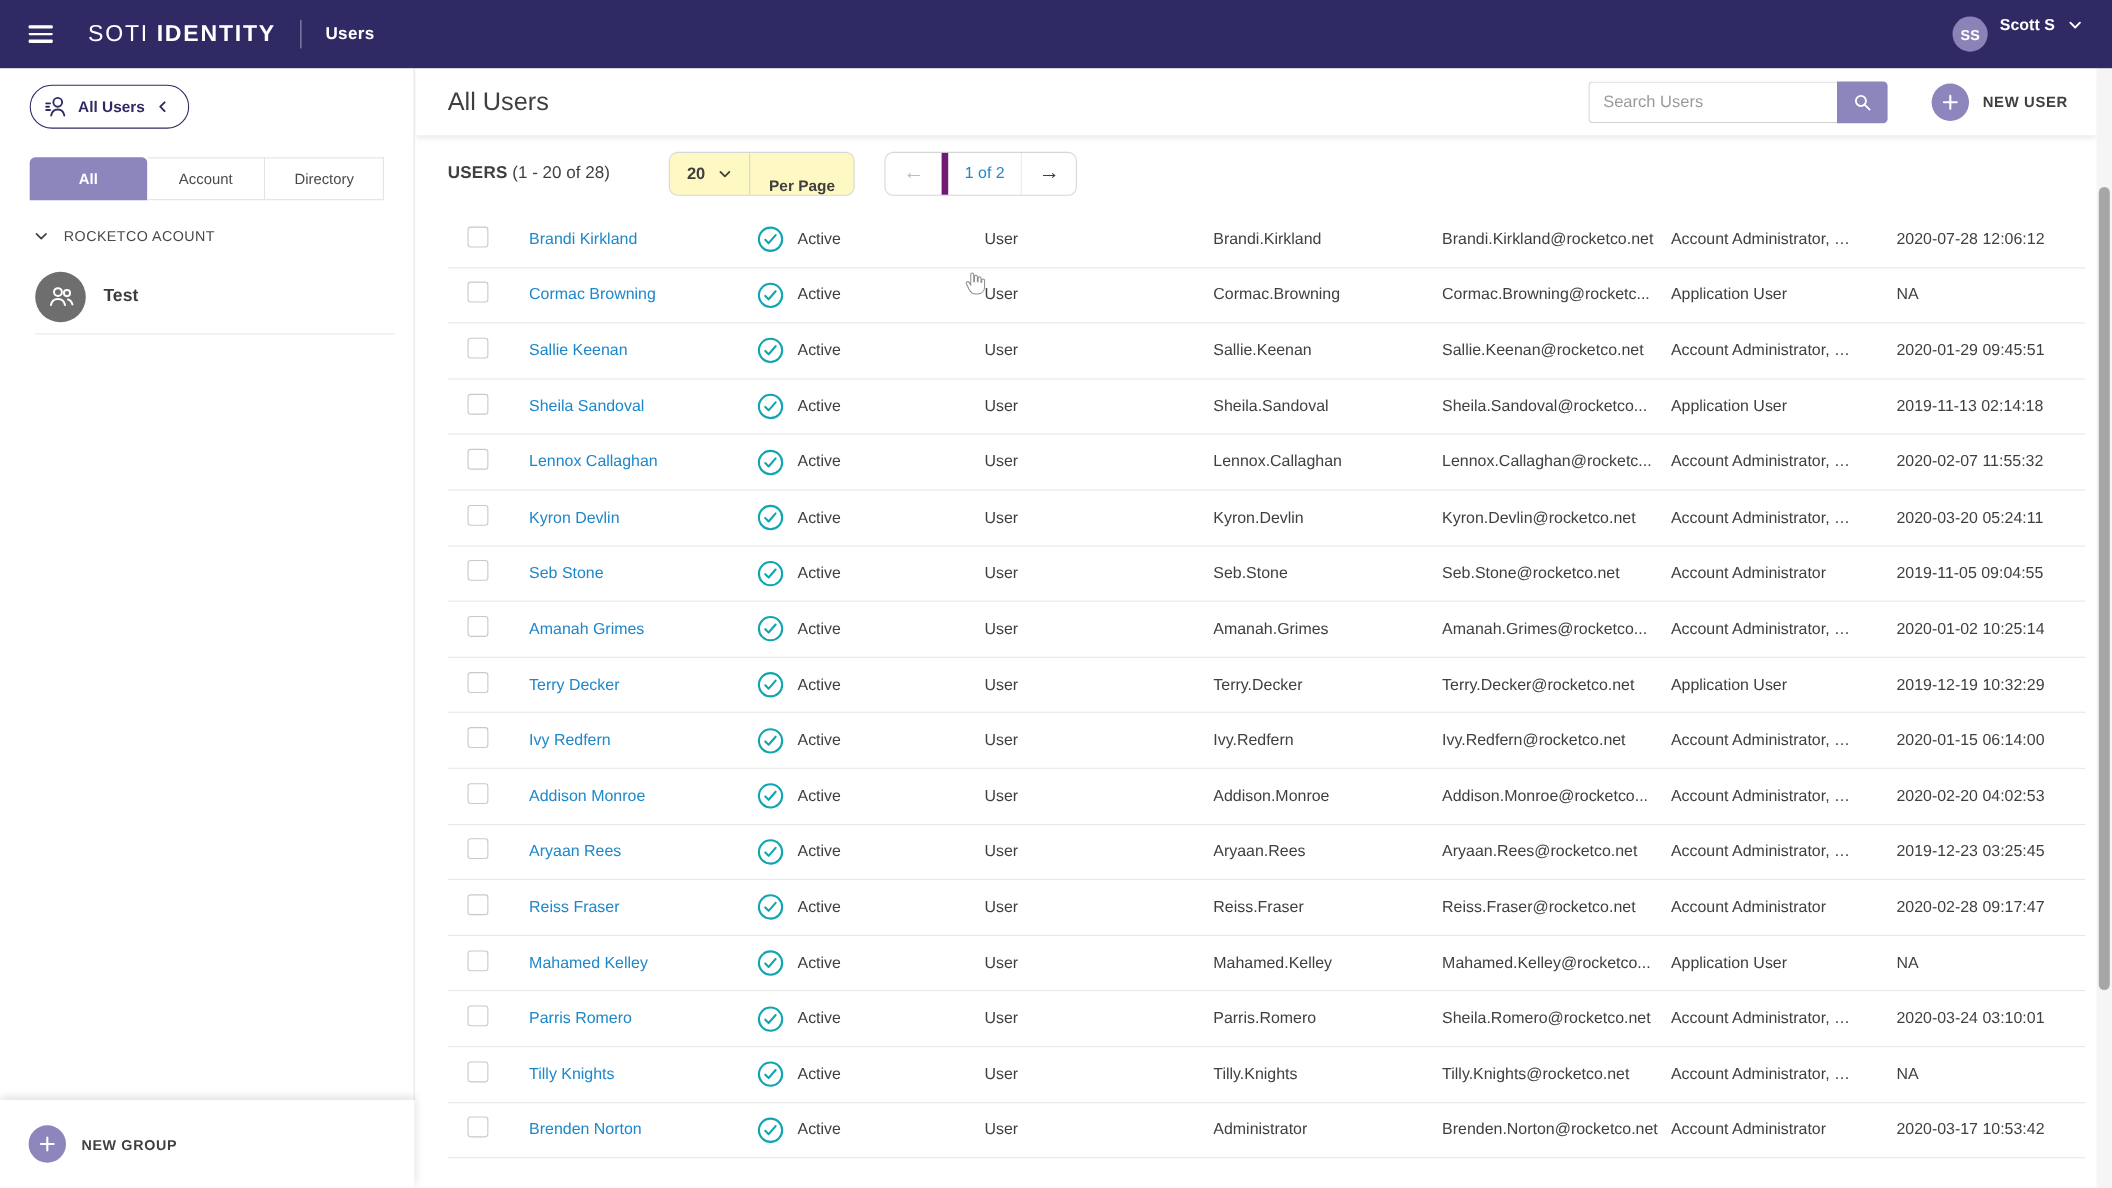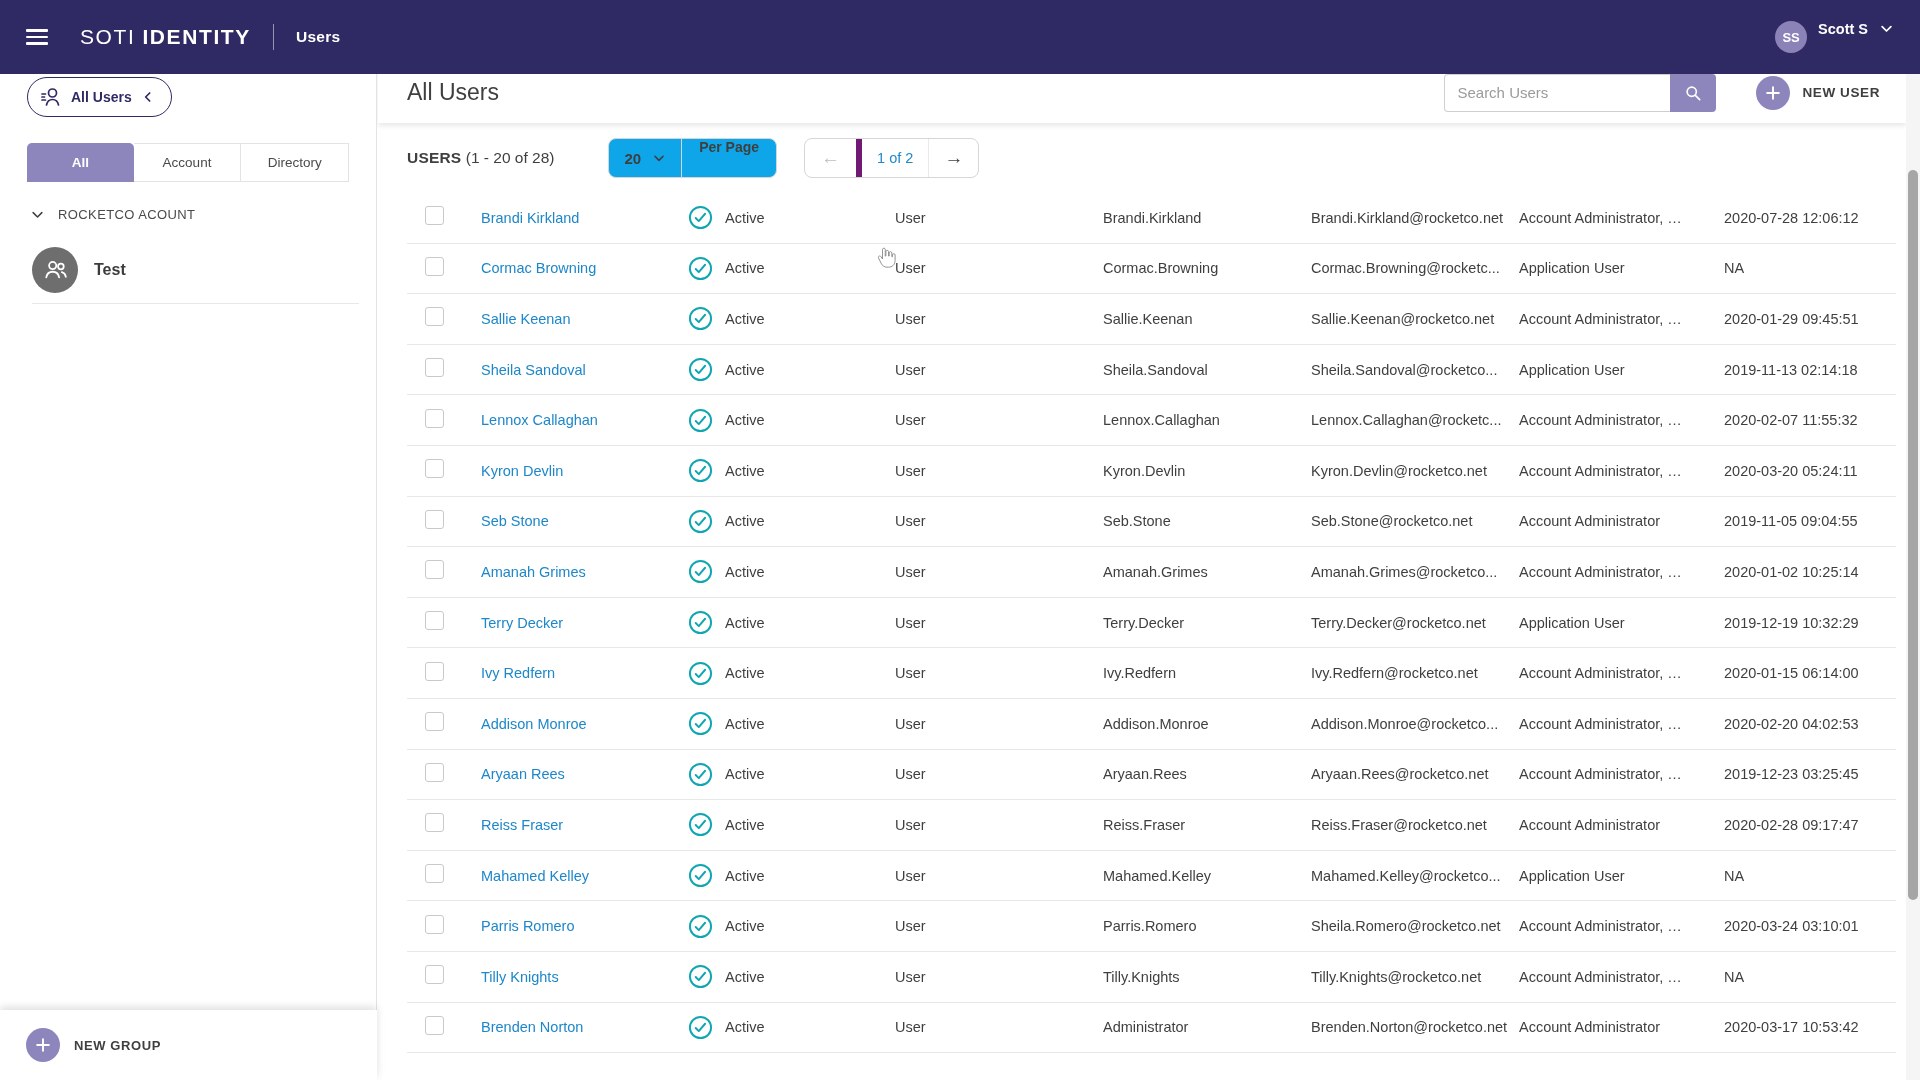--- a/index.html
+++ b/index.html
@@ -5,21 +5,21 @@
   html,body{margin:0;padding:0;}
   body{
     width:1920px;height:1080px;overflow:hidden;position:relative;
     background:#fff;font-family:"Liberation Sans",sans-serif;
     -webkit-font-smoothing:antialiased;
   }
   :root{
     --navbar:#2F2A64;--accent:#8D86BC;--link:#1D87C9;--status:#0FA6B2;--pag:#2089C9;
   }
   
-  .navbar{position:absolute;top:0;left:0;width:1920px;height:74px;background:var(--navbar);
+  .navbar{position:absolute;top:0;left:0;width:1920px;height:62px;background:var(--navbar);
     display:flex;align-items:center;color:#fff;z-index:5;}
   .hamburger{margin-left:26px;width:22px;display:flex;flex-direction:column;gap:4px;cursor:pointer;}
   .hamburger span{display:block;height:2.6px;background:#fff;border-radius:1px;}
   .brand{margin-left:32px;font-size:21px;letter-spacing:1.6px;white-space:nowrap;}
   .brand .light{font-weight:400;}
   .brand .bold{font-weight:700;margin-left:7px;}
   .nav-divider{width:1px;height:26px;background:rgba(255,255,255,.5);margin:0 22px;}
   .nav-page{font-size:15.5px;font-weight:700;letter-spacing:.3px;}
   .nav-right{margin-left:auto;margin-right:26px;display:flex;align-items:flex-start;gap:11px;cursor:pointer;}
   .avatar{width:32px;height:32px;border-radius:50%;background:#8B83B8;display:flex;align-items:center;
@@ -37,21 +37,21 @@
   .tab:first-child{border-left:1px solid #E3E3E3;}
   .tab.selected{background:var(--accent);color:#fff;font-weight:700;border:none;border-radius:5px 5px 0 0;}
   .tree-header{position:absolute;left:30px;top:145px;display:flex;align-items:center;gap:13px;
     font-size:13px;color:#4A4A4A;letter-spacing:.4px;cursor:pointer;}
   .groups{position:absolute;left:0;top:174px;width:377px;}
   .group-item{margin:0 18px 0 32px;height:67px;display:flex;align-items:center;gap:16px;
     border-bottom:1px solid #E8E8E8;cursor:pointer;}
   .group-avatar{width:46px;height:46px;border-radius:50%;background:#6E6E6E;display:flex;
     align-items:center;justify-content:center;flex:0 0 auto;}
   .group-name{font-size:16px;font-weight:700;color:#3C3C3C;}
-  .sidebar-footer{position:absolute;bottom:0;left:0;width:377px;height:70px;background:#fff;
+  .sidebar-footer{position:absolute;bottom:0;left:0;width:377px;height:80px;background:#fff;
     box-shadow:0 -3px 8px rgba(0,0,0,.13);display:flex;align-items:center;gap:14px;
     padding-left:26px;box-sizing:border-box;}
   .plus-circle{width:34px;height:34px;border-radius:50%;background:var(--accent);display:flex;
     align-items:center;justify-content:center;flex:0 0 auto;}
   .footer-label{font-size:13px;font-weight:700;color:#3F3F3F;letter-spacing:.6px;}
   
   .main{position:absolute;left:378px;top:62px;right:0;bottom:0;background:#fff;}
   .content-header{position:absolute;top:0;left:0;right:14px;height:61px;background:#fff;
     box-shadow:0 3px 5px rgba(0,0,0,.09);display:flex;align-items:center;z-index:2;}
   .page-heading{margin-left:29px;font-size:23px;color:#3F3F3F;font-weight:400;}
@@ -61,21 +61,21 @@
     padding:0 12px;font-size:15px;color:#1d4ed8;outline:none;font-family:"Liberation Sans",sans-serif;}
   .search-input::placeholder{color:#9B9B9B;}
   .search-btn{width:46px;background:var(--accent);border:none;border-radius:0 4px 4px 0;display:flex;
     align-items:center;justify-content:center;cursor:pointer;}
   .new-user{display:flex;align-items:center;gap:12px;cursor:pointer;}
   .new-user-label{font-size:13.5px;font-weight:700;letter-spacing:.6px;color:#3F3F3F;white-space:nowrap;}
   .toolbar{position:absolute;top:61px;left:0;right:14px;height:70px;display:flex;align-items:center;background:#fff;}
   .users-count{margin-left:29px;font-size:15.5px;color:#3F3F3F;white-space:nowrap;}
   .users-count strong{font-weight:700;letter-spacing:.2px;}
   .per-page{margin-left:54px;height:38px;border:1px solid #D6D6D6;border-radius:8px;display:flex;
-    align-items:flex-start;background:#0ea5e9;}
+    align-items:flex-end;background:#fef9c3;}
   .pp-size{display:flex;align-items:center;gap:11px;padding:0 15px;font-weight:700;font-size:15px;
     color:#3F3F3F;cursor:pointer;height:100%;}
   .pp-divider{width:1px;height:100%;background:#D6D6D6;}
   .pp-label{padding:0 17px;font-weight:700;font-size:14px;color:#3F3F3F;}
   .pagination{margin-left:27px;height:38px;border:1px solid #D6D6D6;border-radius:8px;display:flex;
     align-items:stretch;background:#fff;}
   .pg-prev{padding:0 16px;color:#BDBDBD;font-size:19px;display:flex;align-items:center;cursor:default;}
   .pg-cur{padding:0 15px;color:var(--pag);font-size:14.5px;border-left:6px solid #701a75;
     border-right:1px solid #EAEAEA;display:flex;align-items:center;}
   .pg-next{padding:0 15px;color:#3F3F3F;font-size:19px;display:flex;align-items:center;cursor:pointer;}

